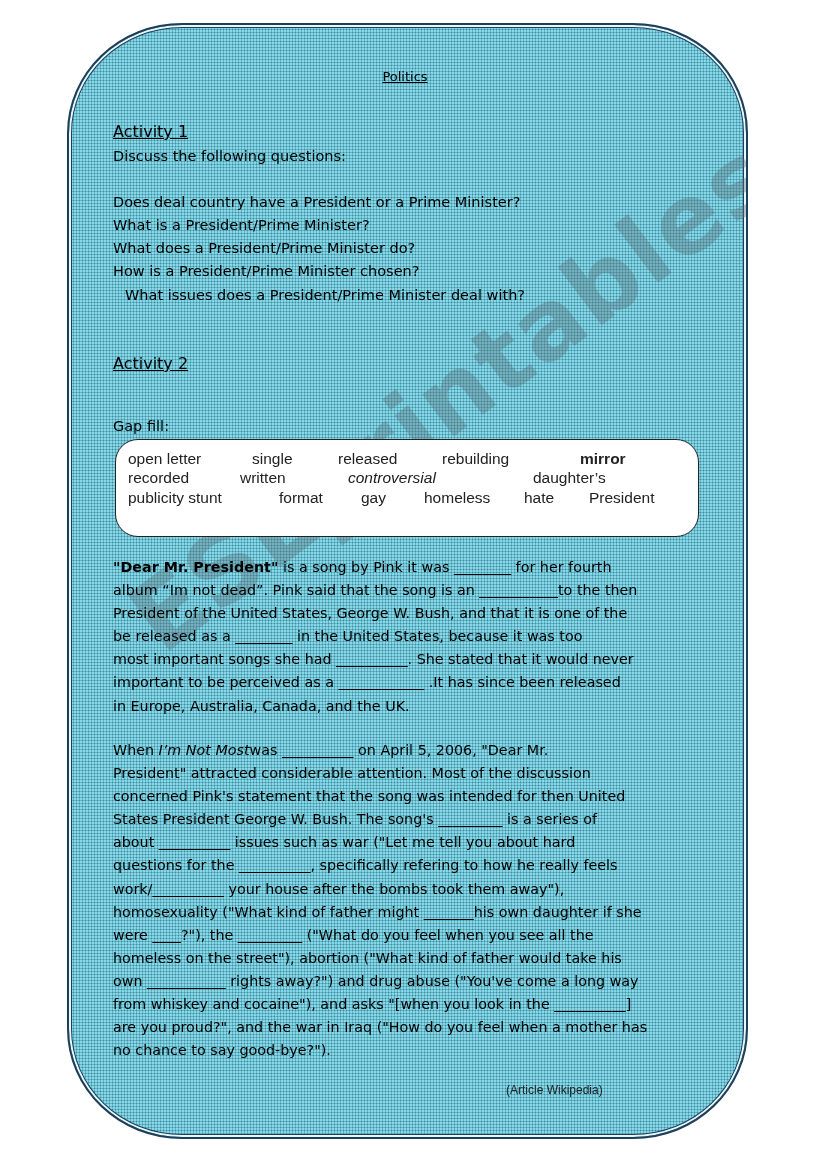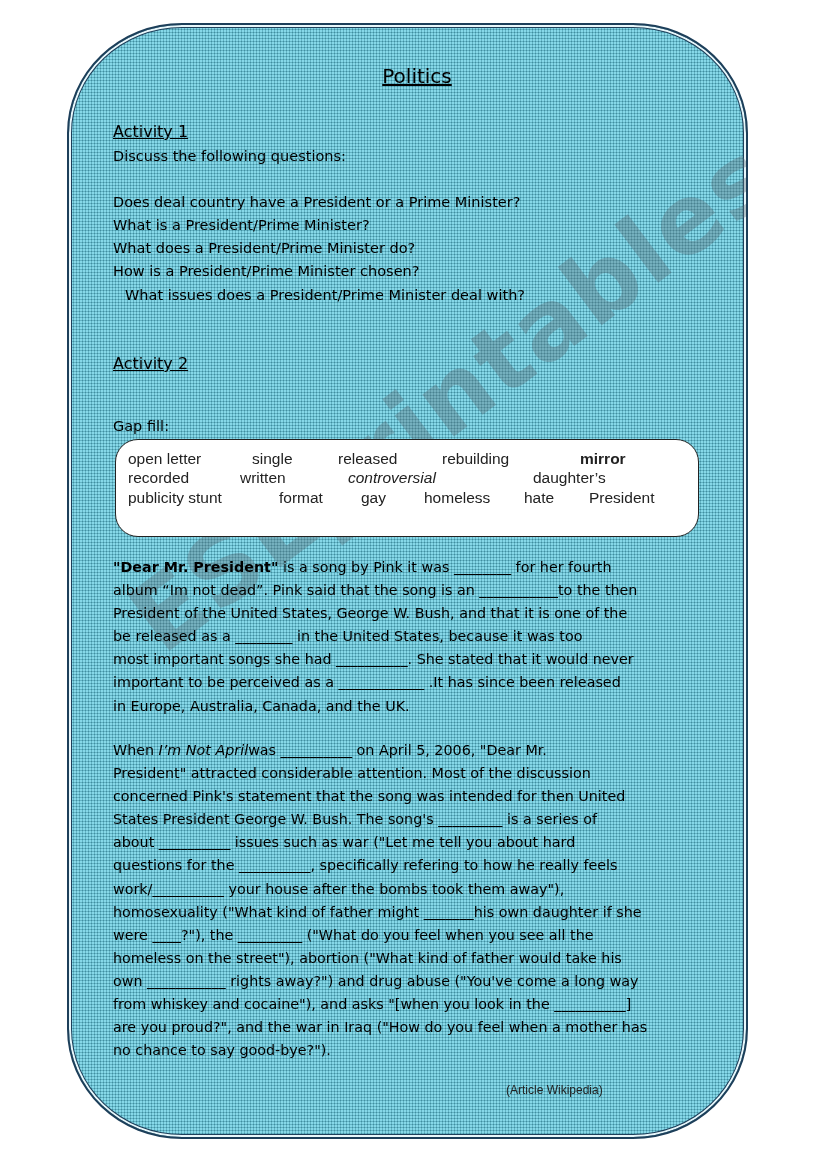--- a/index.html
+++ b/index.html
@@ -16,22 +16,22 @@
     overflow:hidden;
   }
   .watermark {
     position:absolute; left:40px; top:560px; width:900px;
     transform:rotate(-37deg); transform-origin:left top;
     font-family:"DejaVu Sans", sans-serif; font-weight:bold;
     font-size:96px; letter-spacing:2px;
     color:rgba(90,110,120,0.38); white-space:nowrap; pointer-events:none;
   }
   .content { position:absolute; left:113px; top:0; width:595px; font-size:15px; line-height:23.2px; }
-  .title { position:absolute; left:12px; width:584px; top:65px; text-align:center;
-           font-size:20px; text-decoration:underline; }
+  .title { position:absolute; left:0; width:584px; top:65px; text-align:center;
+           font-size:13px; text-decoration:underline; }
   .h-act { position:absolute; left:0; font-size:16px; text-decoration:underline; }
   .q { position:absolute; left:0; white-space:nowrap; font-size:14.5px; }
   .wordbox {
     position:absolute; left:115px; top:439px; width:582px; height:96px;
     background:#ffffff; border:1px solid #222; border-radius:23px;
   }
   .wb-row { position:absolute; left:12px; white-space:nowrap;
             font-family:"Liberation Sans", sans-serif; font-size:15.5px; color:#222; }
   .wb-row span { position:absolute; }
   .para { position:absolute; left:113px; width:600px; font-size:14.3px; line-height:23.1px; }
@@ -92,21 +92,21 @@
   <span class="pl"><b class="bold">"Dear Mr. President"</b><span> is a song by Pink it was ________ for her fourth</span></span>
   <span class="pl">album “Im not dead”.  Pink said that the song is an ___________to the then</span>
   <span class="pl">President of the United States, George W. Bush, and that it is one of the</span>
   <span class="pl">be released as a ________ in the United States, because it was too</span>
   <span class="pl">most important songs she had __________. She stated that it would never</span>
   <span class="pl">important to be perceived as a ____________ .It has since been released</span>
   <span class="pl">in Europe, Australia, Canada, and the UK.</span>
 </div>
 
 <div class="para" style="top:739px;">
-  <span class="pl"><span>When </span><i class="it">I’m Not April</i><span>was __________ on April 5, 2006, "Dear Mr.</span></span>
+  <span class="pl"><span>When </span><i class="it">I’m Not Most</i><span>was __________ on April 5, 2006, "Dear Mr.</span></span>
   <span class="pl">President" attracted considerable attention. Most of the discussion</span>
   <span class="pl">concerned Pink's statement that the song was intended for then United</span>
   <span class="pl">States President George W. Bush. The song's _________ is a series of</span>
   <span class="pl">about __________ issues such as war ("Let me tell you about hard</span>
   <span class="pl">questions for the __________, specifically refering to how he really feels</span>
   <span class="pl">work/__________ your house after the bombs took them away"),</span>
   <span class="pl">homosexuality ("What kind of father might _______his own daughter if she</span>
   <span class="pl">were ____?"), the _________ ("What do you feel when you see all the</span>
   <span class="pl">homeless on the street"), abortion ("What kind of father would take his</span>
   <span class="pl">own ___________ rights away?") and drug abuse ("You've come a long way</span>

